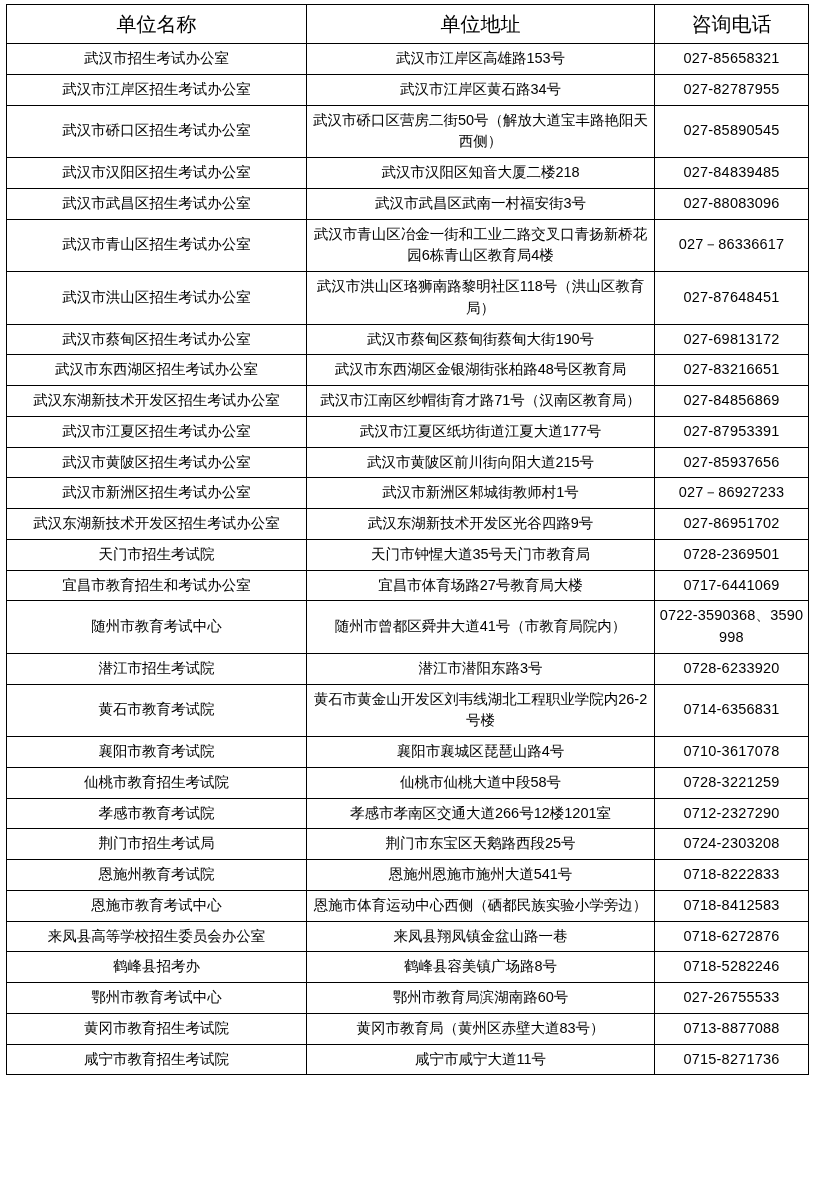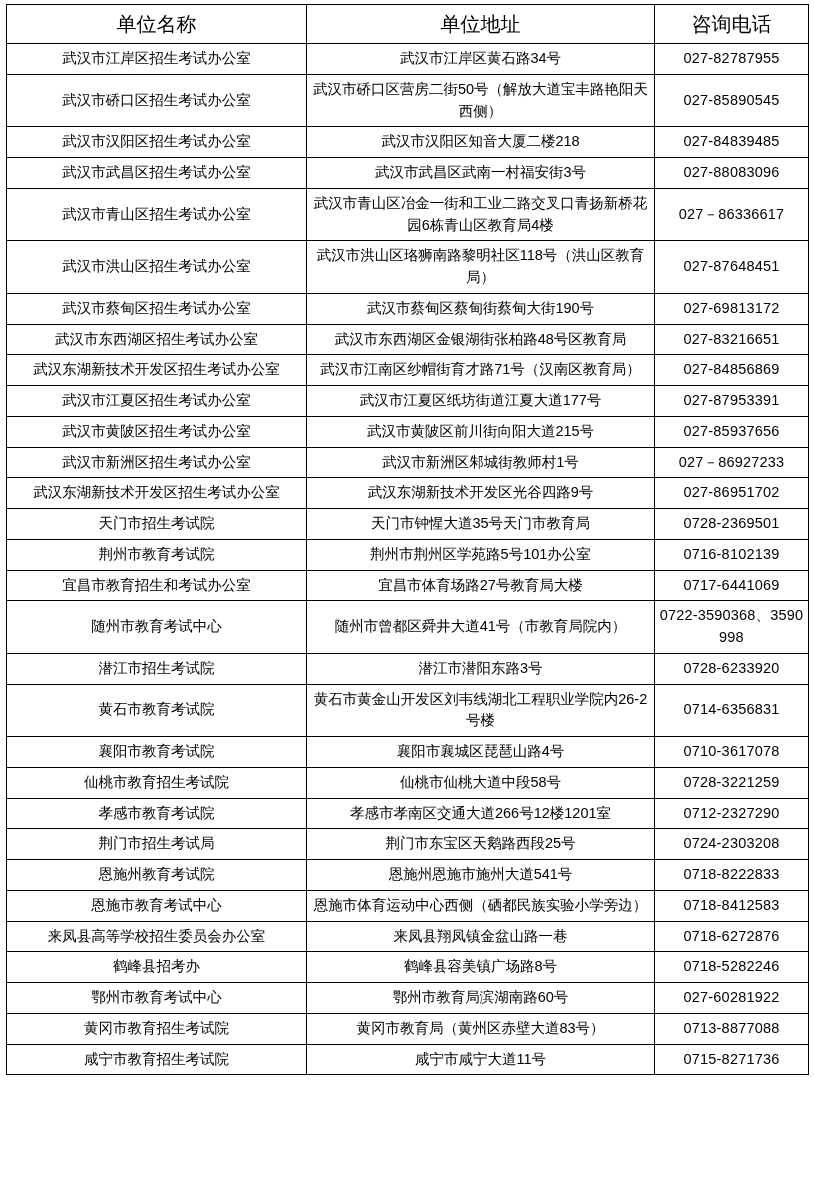--- a/index.html
+++ b/index.html
@@ -56,20 +56,25 @@
     </colgroup>
     <thead>
       <tr>
         <th>单位名称</th>
         <th>单位地址</th>
         <th>咨询电话</th>
       </tr>
     </thead>
     <tbody id="table-body">
         <tr>
+          <td class="name-cell">武汉市招生考试办公室</td>
+          <td class="addr-cell">武汉市江岸区高雄路153号</td>
+          <td class="phone-cell">027-85658321</td>
+        </tr>
+        <tr>
           <td class="name-cell">武汉市江岸区招生考试办公室</td>
           <td class="addr-cell">武汉市江岸区黄石路34号</td>
           <td class="phone-cell">027-82787955</td>
         </tr>
         <tr>
           <td class="name-cell">武汉市硚口区招生考试办公室</td>
           <td class="addr-cell">武汉市硚口区营房二街50号（解放大道宝丰路艳阳天西侧）</td>
           <td class="phone-cell">027-85890545</td>
         </tr>
         <tr>
@@ -126,25 +131,20 @@
           <td class="name-cell">武汉东湖新技术开发区招生考试办公室</td>
           <td class="addr-cell">武汉东湖新技术开发区光谷四路9号</td>
           <td class="phone-cell">027-86951702</td>
         </tr>
         <tr>
           <td class="name-cell">天门市招生考试院</td>
           <td class="addr-cell">天门市钟惺大道35号天门市教育局</td>
           <td class="phone-cell">0728-2369501</td>
         </tr>
         <tr>
-          <td class="name-cell">荆州市教育考试院</td>
-          <td class="addr-cell">荆州市荆州区学苑路5号101办公室</td>
-          <td class="phone-cell">0716-8102139</td>
-        </tr>
-        <tr>
           <td class="name-cell">宜昌市教育招生和考试办公室</td>
           <td class="addr-cell">宜昌市体育场路27号教育局大楼</td>
           <td class="phone-cell">0717-6441069</td>
         </tr>
         <tr>
           <td class="name-cell">随州市教育考试中心</td>
           <td class="addr-cell">随州市曾都区舜井大道41号（市教育局院内）</td>
           <td class="phone-cell">0722-3590368、3590998</td>
         </tr>
         <tr>
@@ -193,21 +193,21 @@
           <td class="phone-cell">0718-6272876</td>
         </tr>
         <tr>
           <td class="name-cell">鹤峰县招考办</td>
           <td class="addr-cell">鹤峰县容美镇广场路8号</td>
           <td class="phone-cell">0718-5282246</td>
         </tr>
         <tr>
           <td class="name-cell">鄂州市教育考试中心</td>
           <td class="addr-cell">鄂州市教育局滨湖南路60号</td>
-          <td class="phone-cell">027-60281922</td>
+          <td class="phone-cell">027-26755533</td>
         </tr>
         <tr>
           <td class="name-cell">黄冈市教育招生考试院</td>
           <td class="addr-cell">黄冈市教育局（黄州区赤壁大道83号）</td>
           <td class="phone-cell">0713-8877088</td>
         </tr>
         <tr>
           <td class="name-cell">咸宁市教育招生考试院</td>
           <td class="addr-cell">咸宁市咸宁大道11号</td>
           <td class="phone-cell">0715-8271736</td>

